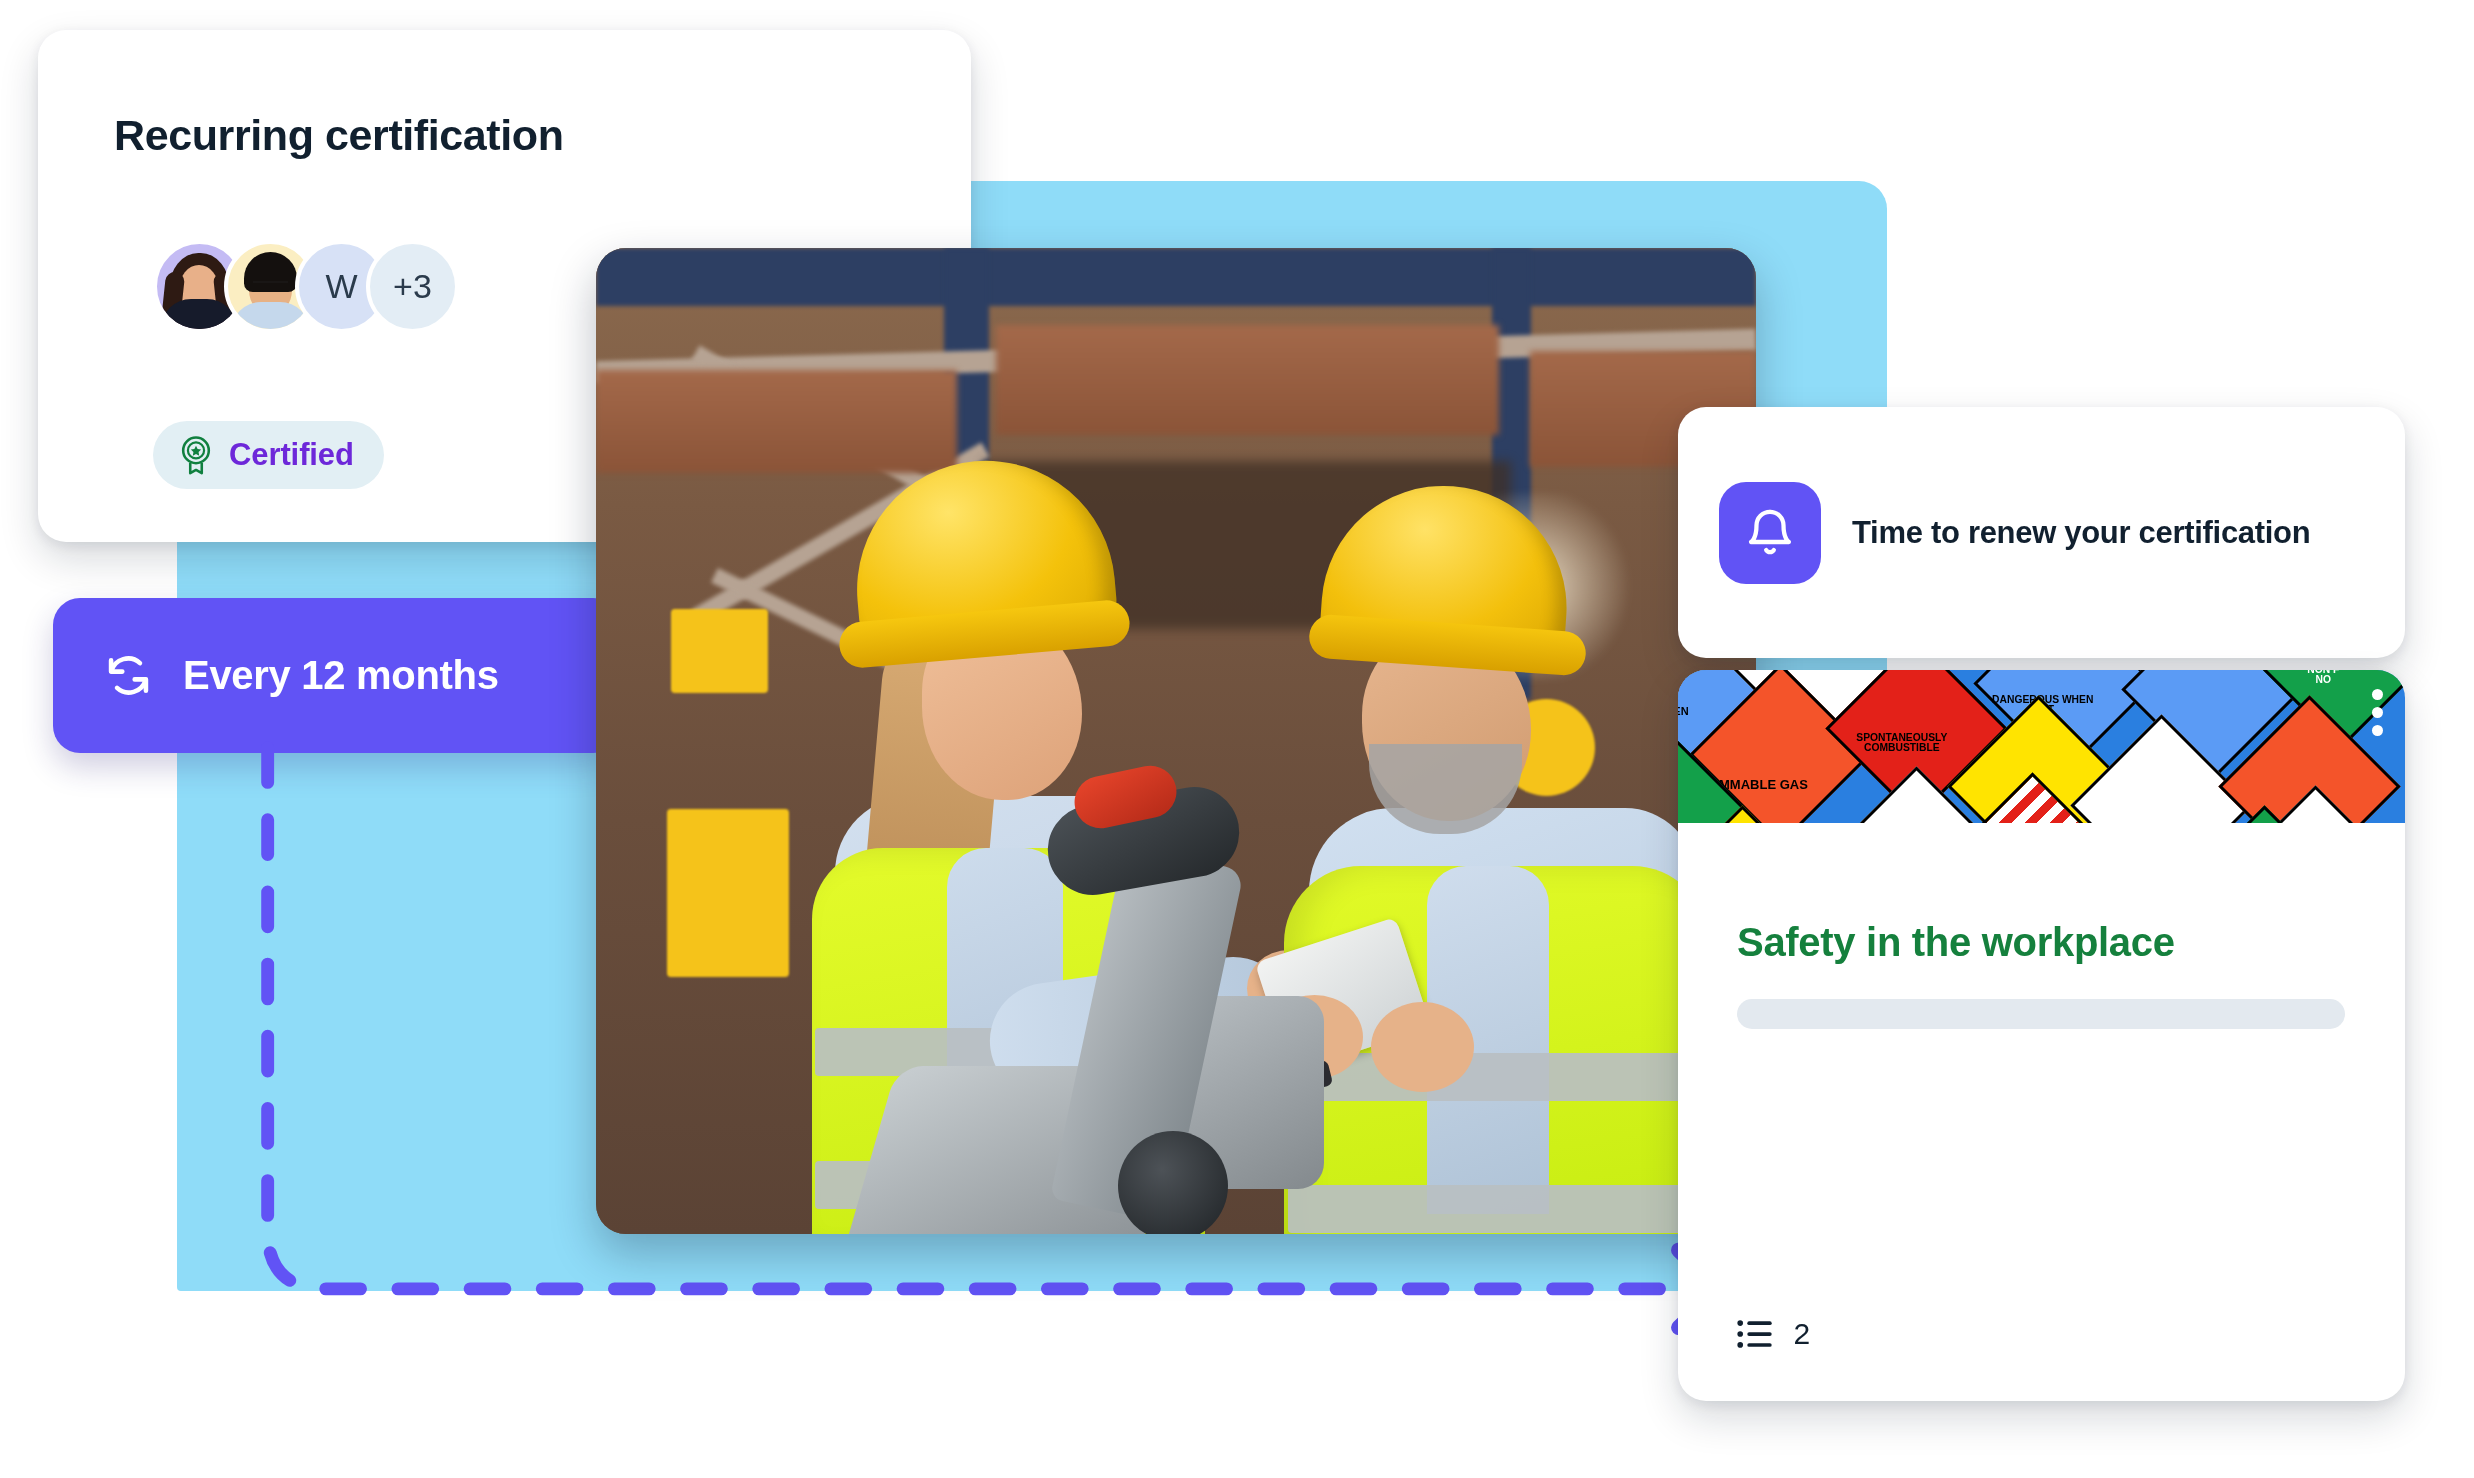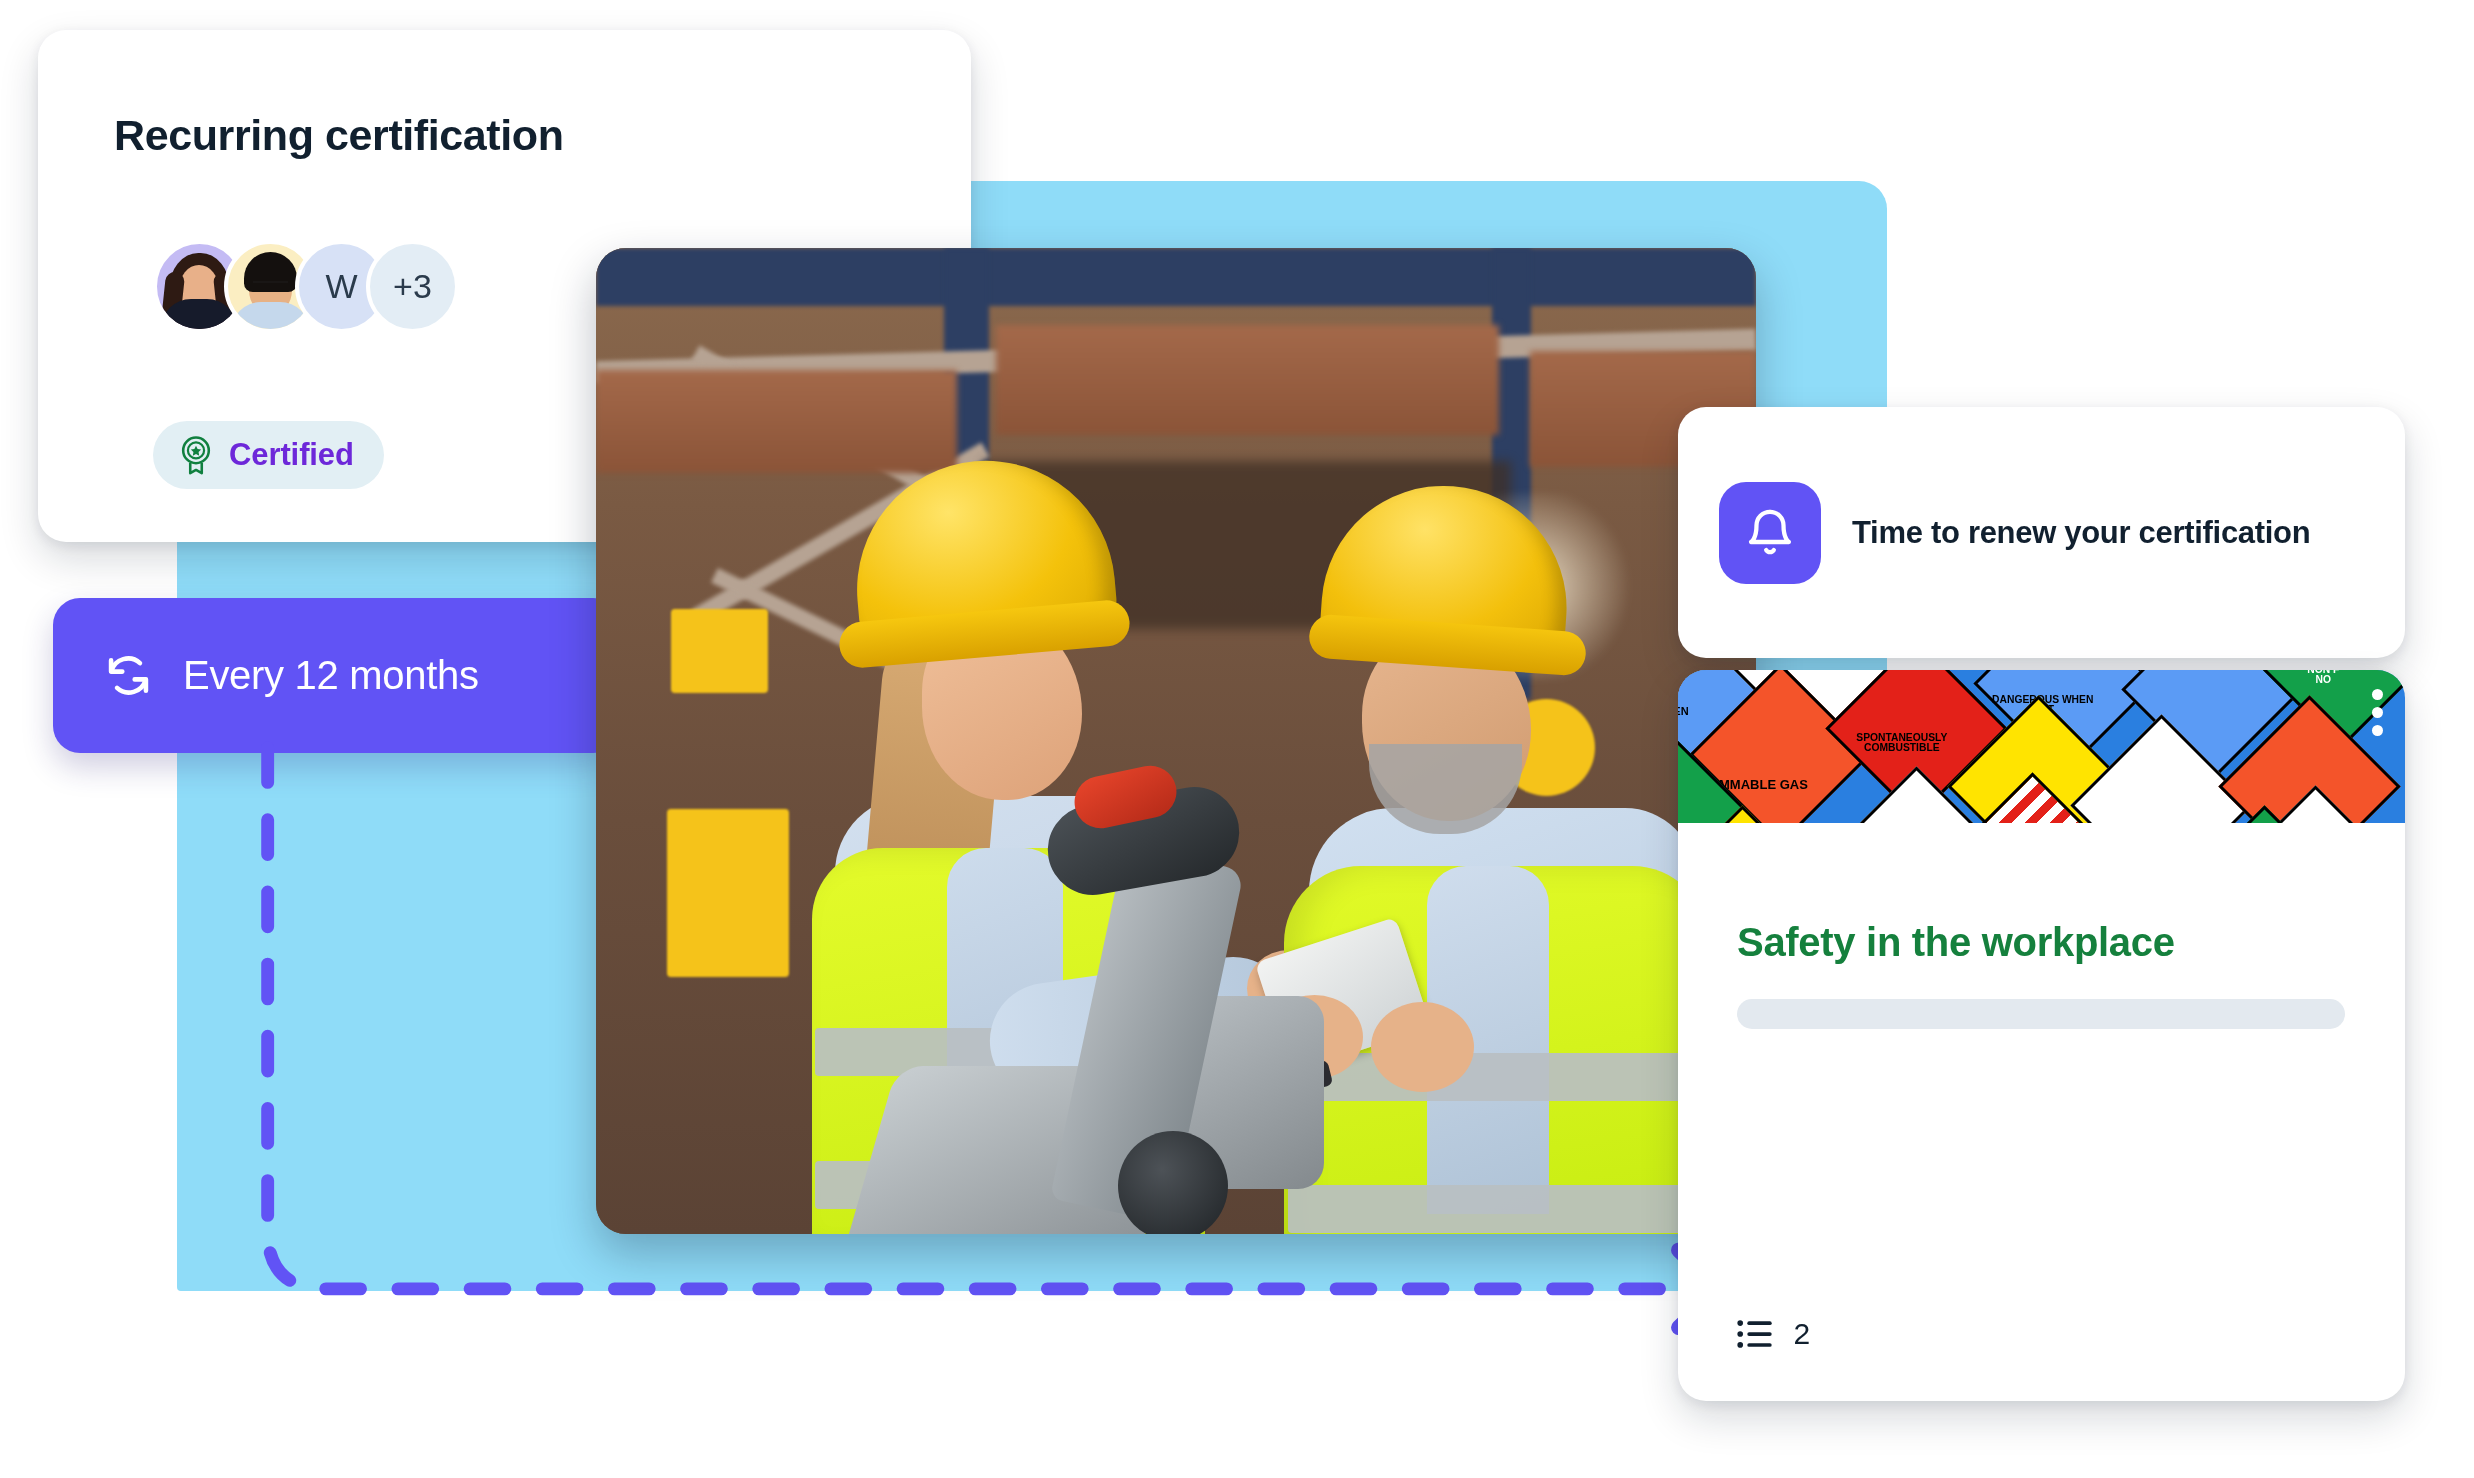--- a/index.html
+++ b/index.html
@@ -170,21 +170,21 @@
     background: #6153f5;
     border-radius: 27px;
     display: flex;
     align-items: center;
     gap: 27px;
     padding-left: 48px;
     box-shadow: 0 14px 31px rgba(40, 30, 120, 0.22);
   }
   .recur-text {
     font-size: 40px;
-    font-weight: 400;
+    font-weight: 700;
     color: #ffffff;
     letter-spacing: -0.3px;
     white-space: nowrap;
   }
 
   
   .flow-path {
     position: absolute;
     left: 258px;
     top: 741px;

